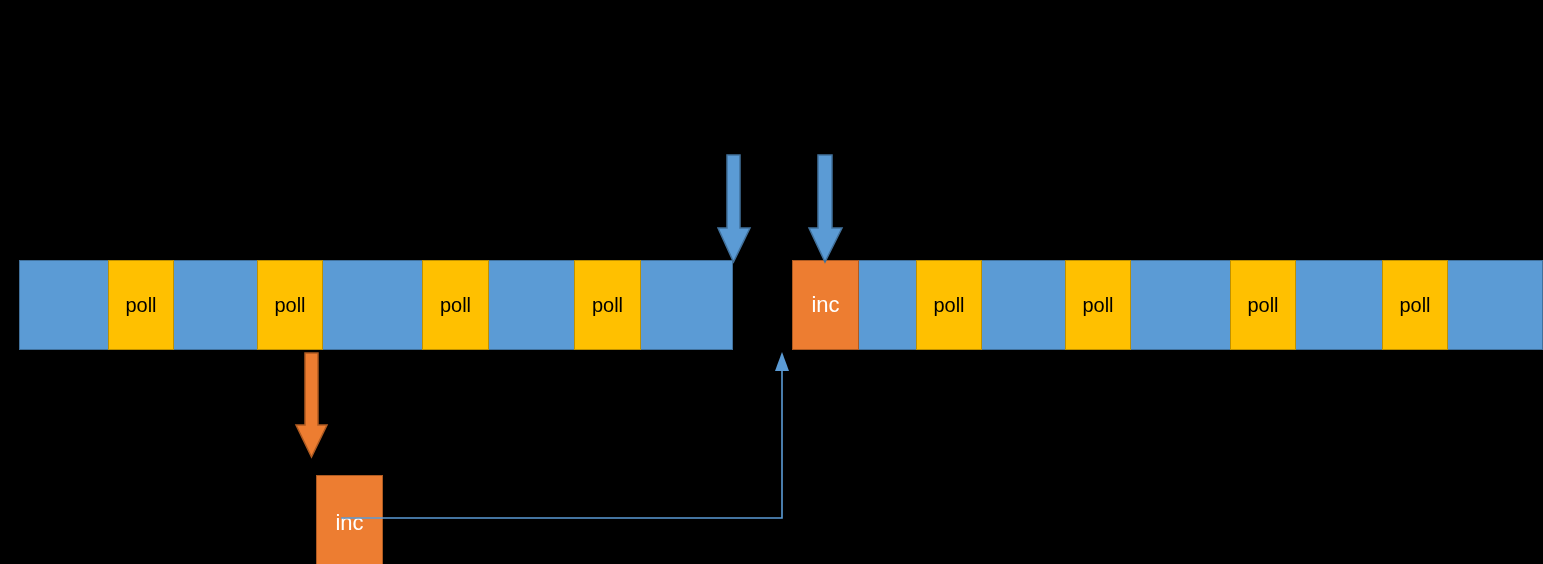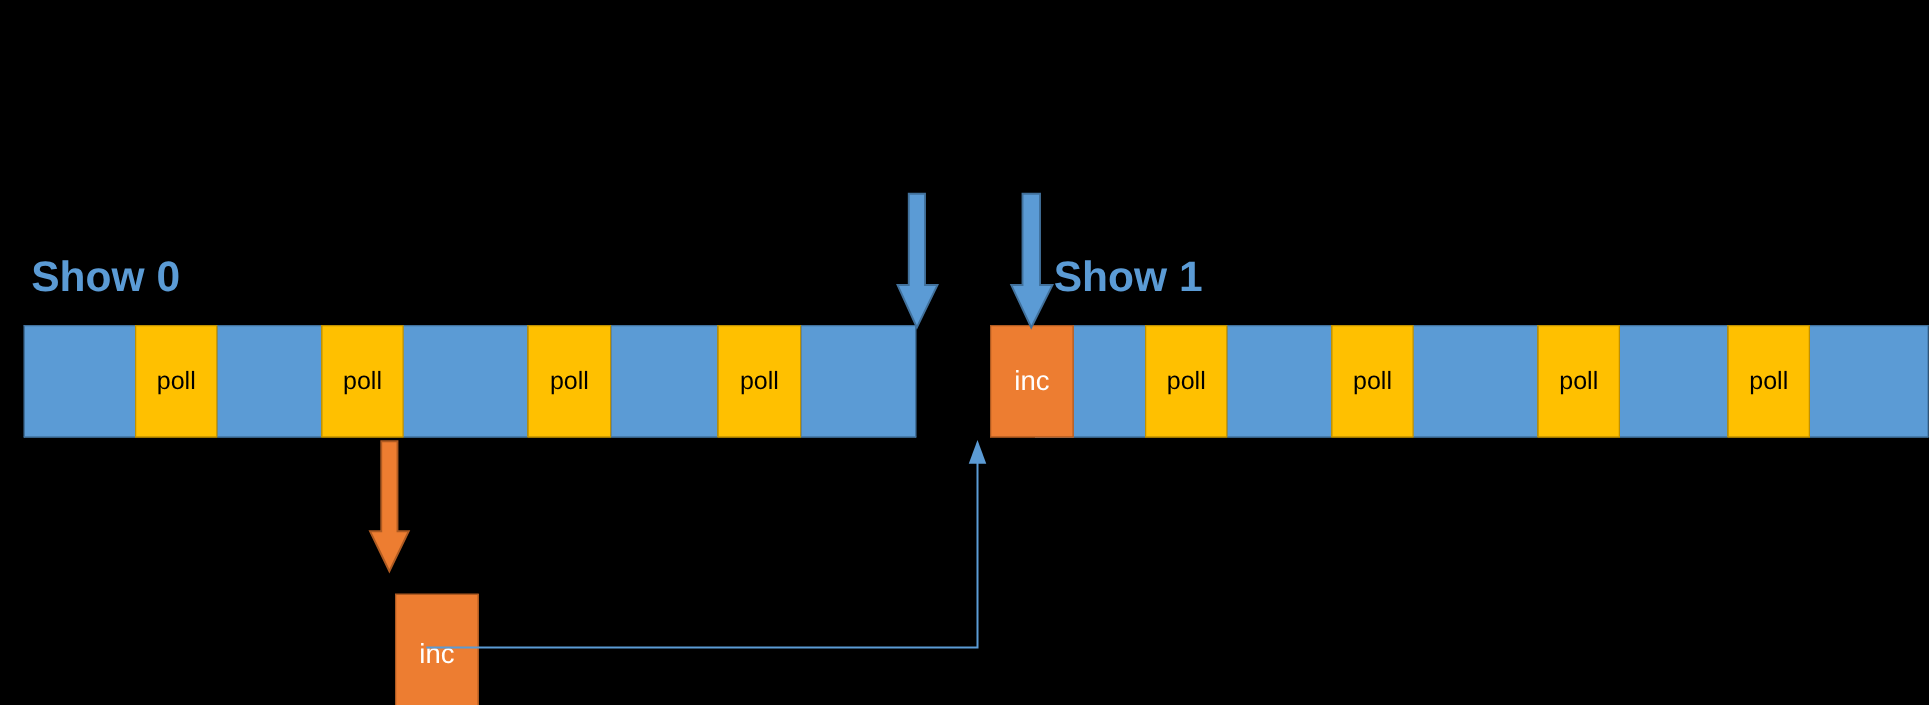--- a/index.html
+++ b/index.html
@@ -86,23 +86,21 @@
     left: 0; top: 0;
     width: 1543px; height: 564px;
     pointer-events: none;
   }
 </style>
 </head>
 <body>
 
 <div id="stage">
 
-  <div class="show-label" id="show0">Show 0</div>
 
-  <div class="show-label" id="show1">Show 1</div>
 
   <div id="timeline-left" class="bar" style="left: 19px; width: 714px;">
       <div class="seg idle" style="width: 89px;"></div>
       <div class="seg poll" style="width: 66px;">
         <span>poll</span>
       </div>
       <div class="seg idle" style="width: 83px;"></div>
       <div class="seg poll" style="width: 66px;">
         <span>poll</span>
       </div>

